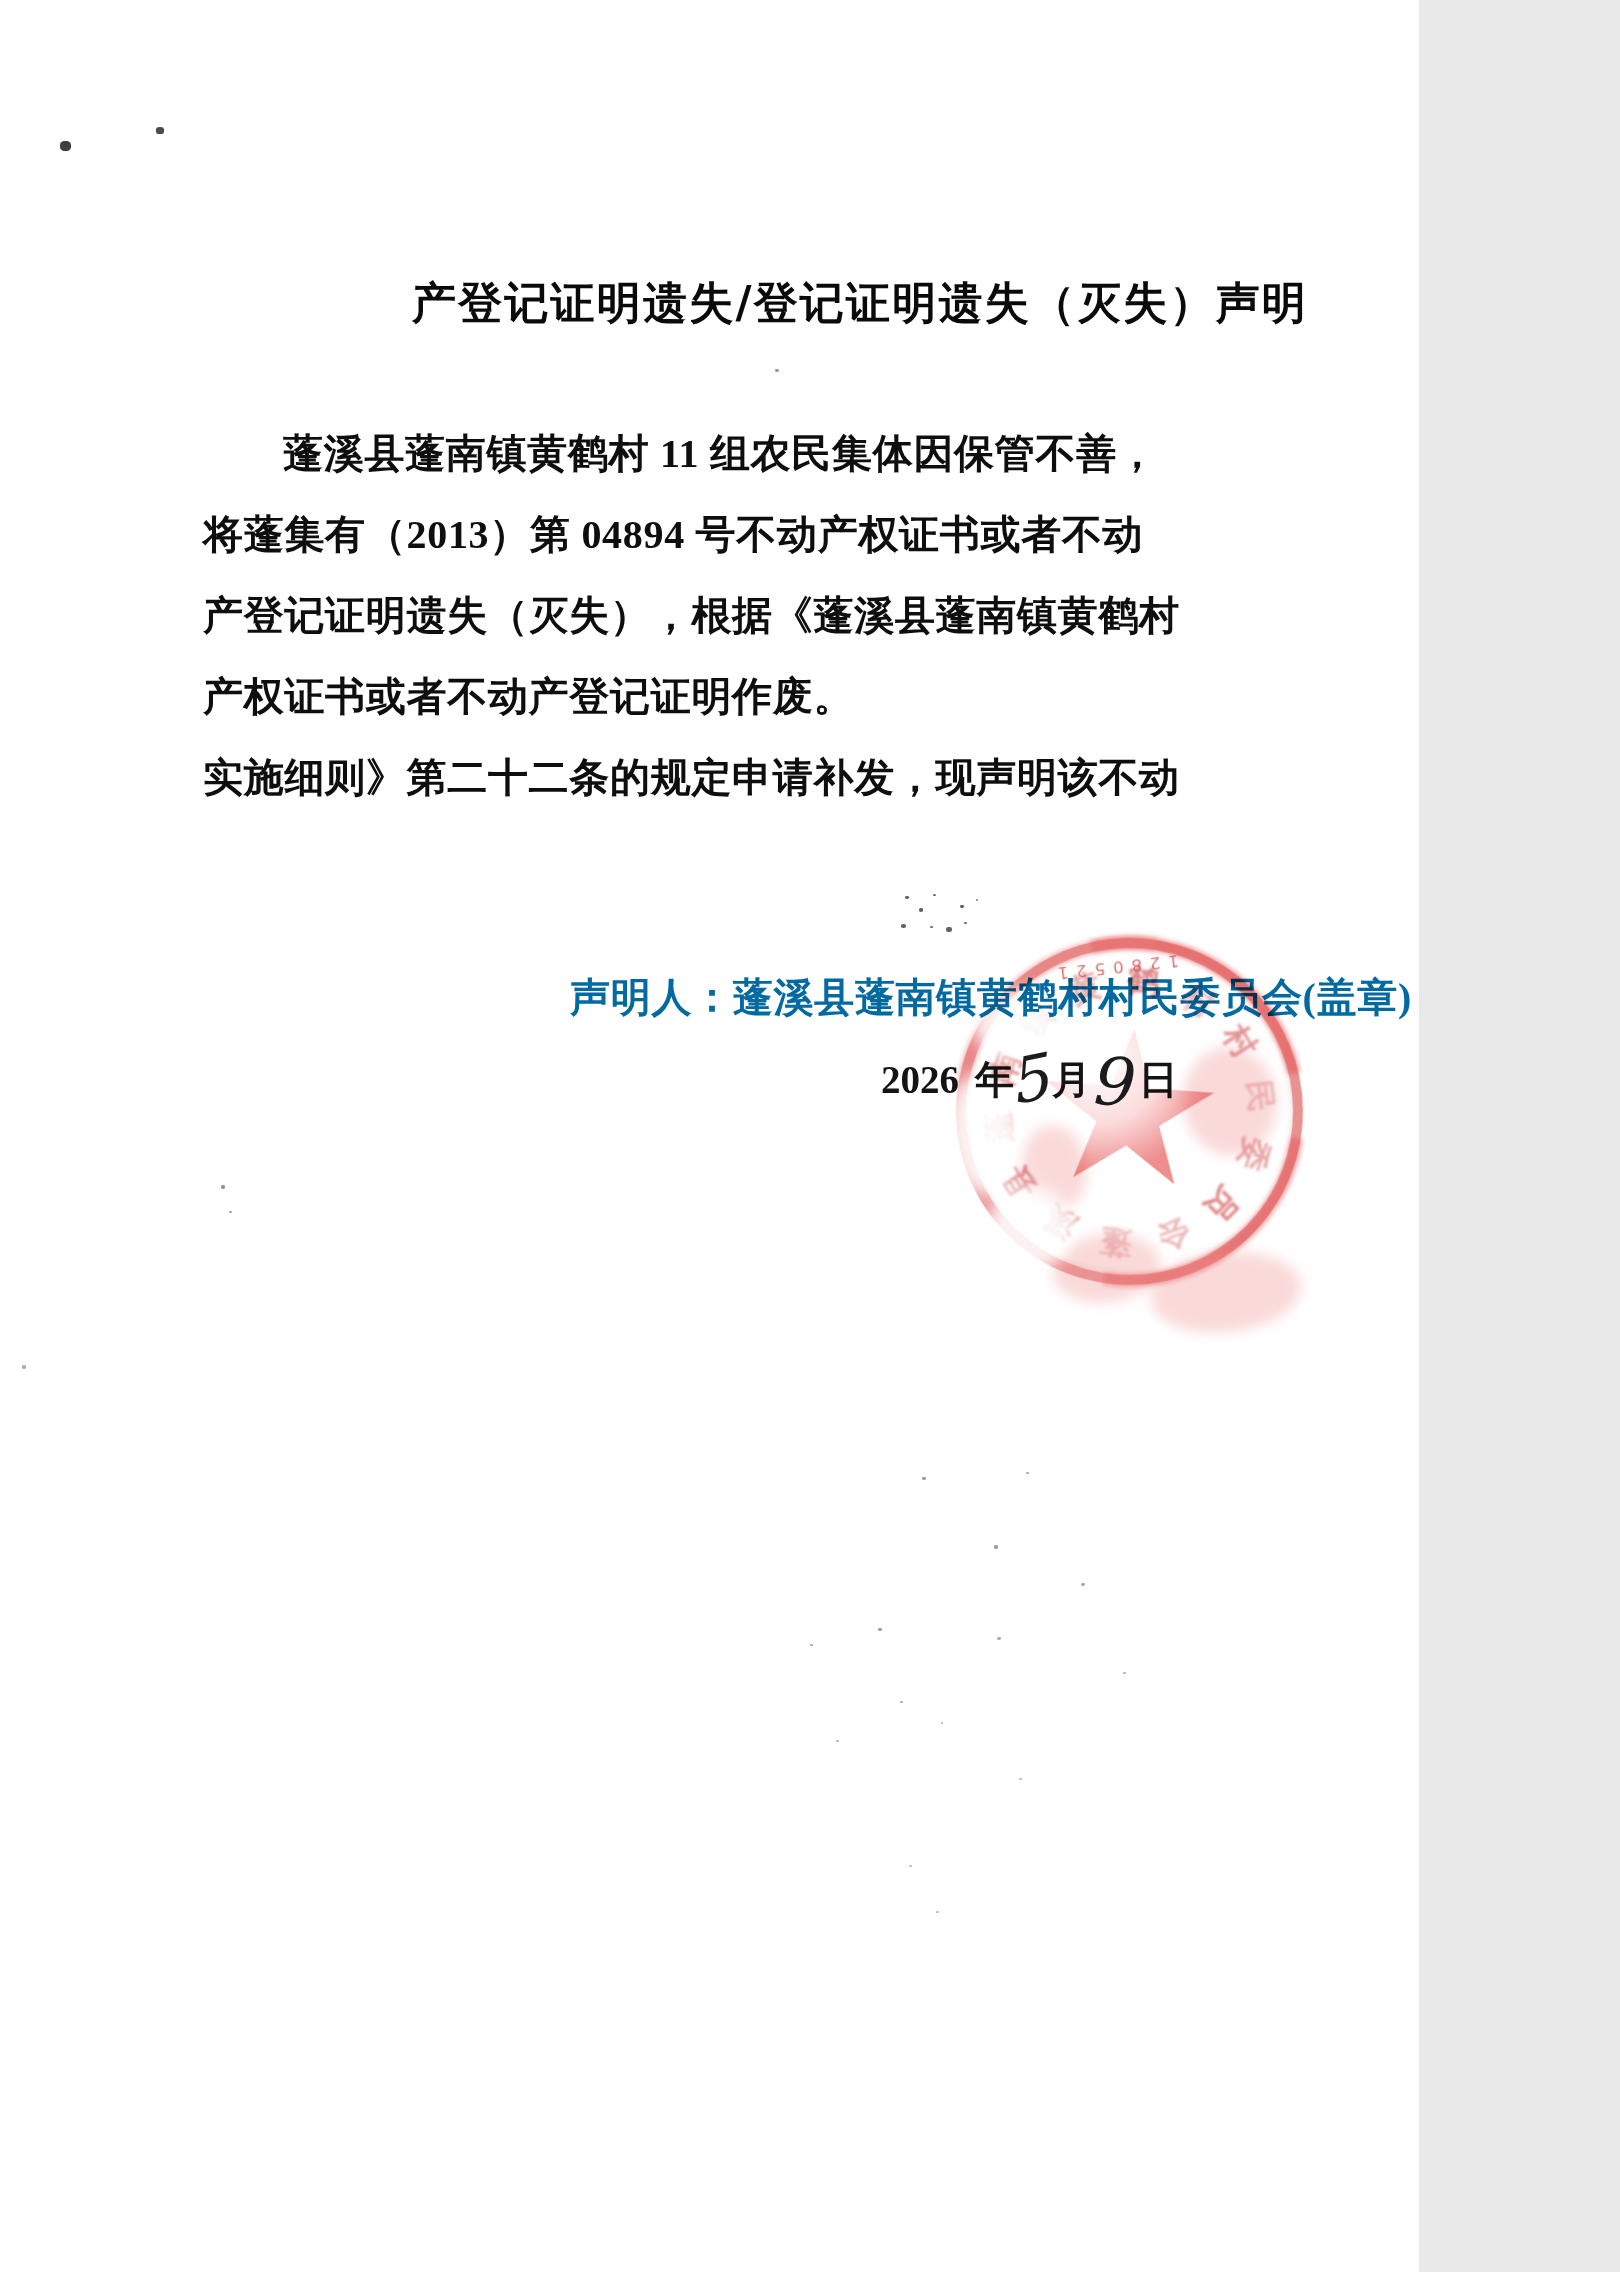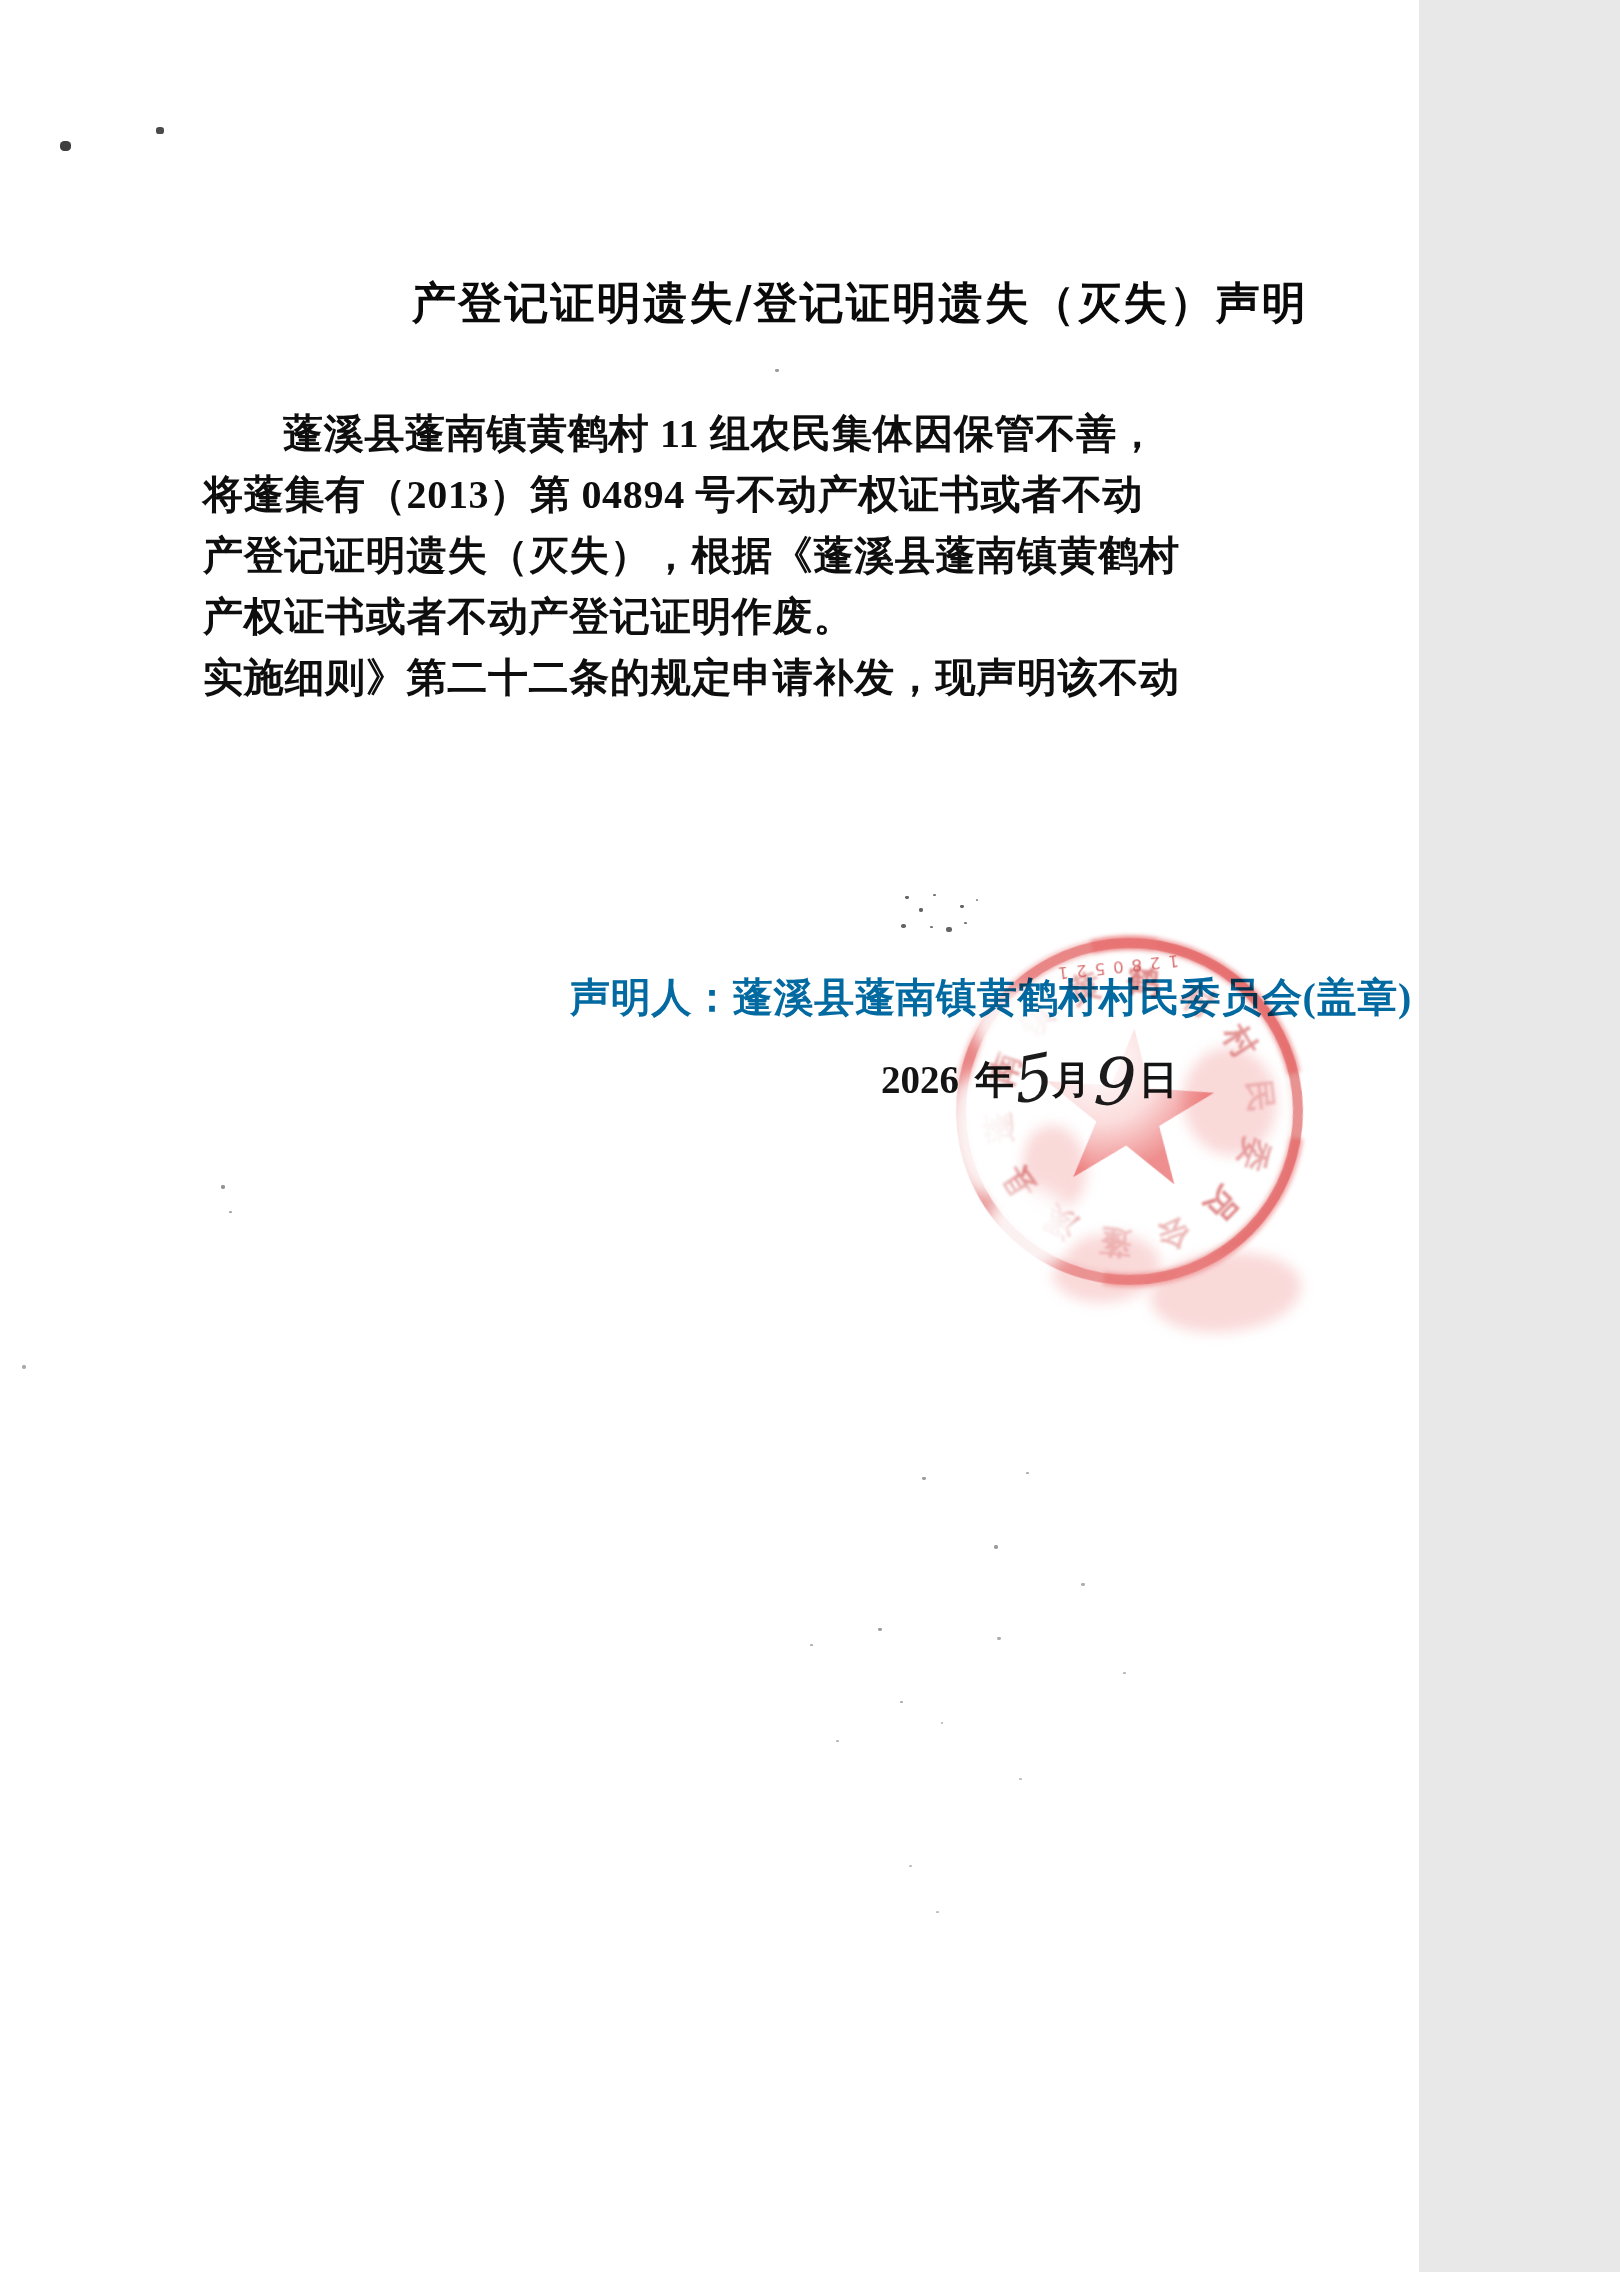--- a/index.html
+++ b/index.html
@@ -22,21 +22,21 @@
     position:absolute;left:412px;top:274px;margin:0;
     font-family:"DejaVu Sans",sans-serif;
     font-weight:900;font-size:44px;letter-spacing:2.2px;
     white-space:nowrap;color:#0a0a0a;
   }
   .doc-body{
     position:absolute;left:203px;top:403px;width:1230px;
     font-size:40px;line-height:61px;font-weight:600;
     letter-spacing:0.7px;color:#0e0e0e;
   }
-  .doc-body .line{white-space:nowrap;}
+  .doc-body .line{white-space:nowrap;margin-top:20px;}
   .doc-body .indent{padding-left:80px;}
   .signature{
     position:absolute;left:570px;top:970px;
     font-size:40px;font-weight:600;letter-spacing:0.7px;
     white-space:nowrap;z-index:3;color:#0369a1;
   }
   .date-line{
     position:absolute;left:881px;top:1057px;
     font-size:39px;font-weight:600;line-height:46px;
     white-space:nowrap;z-index:3;color:#141414;

